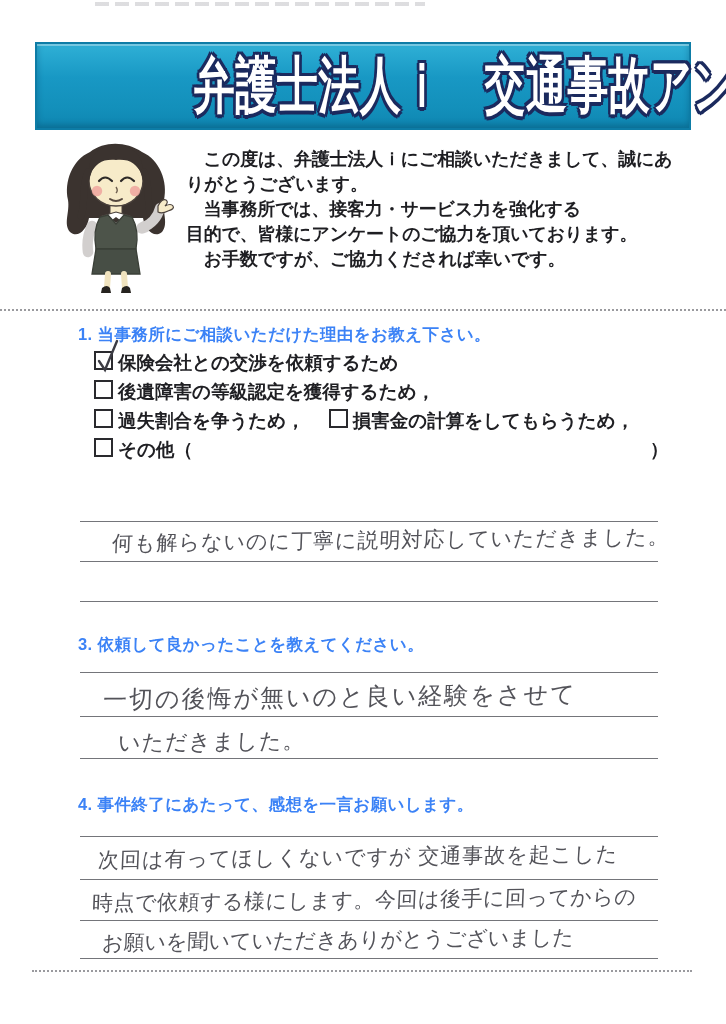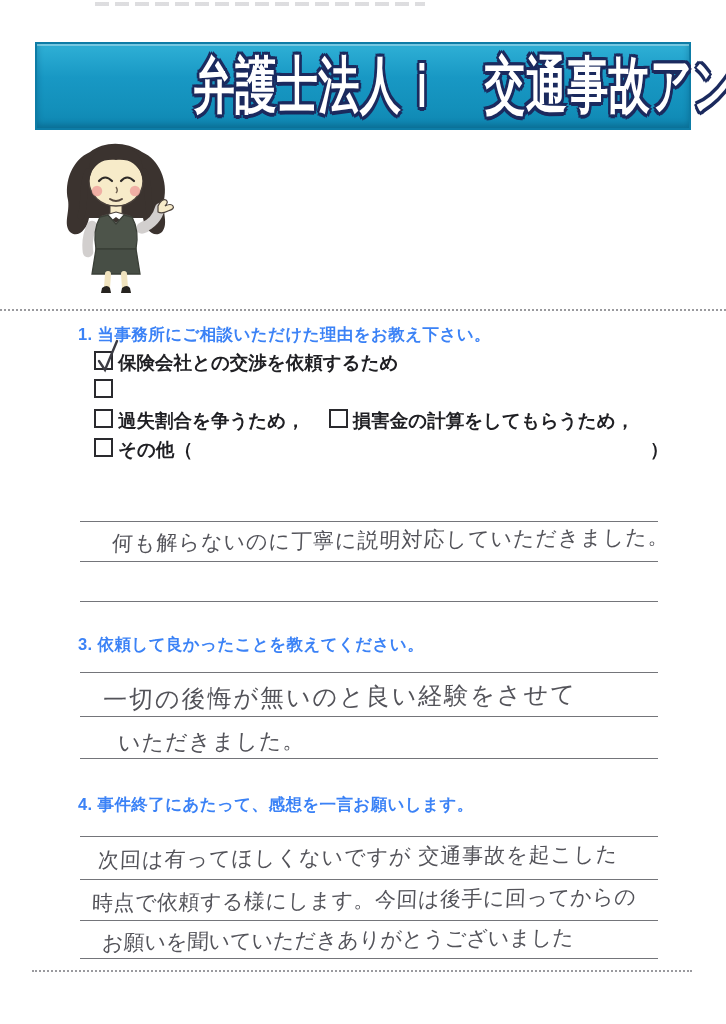--- a/index.html
+++ b/index.html
@@ -125,33 +125,40 @@
 
       <path d="M46,113 L86,113 L90,138 L42,138 Z" fill="#474e45" stroke="#3a3f37" stroke-width="1.3"></path>
 
       <path d="M58,138 L57,152 M74,138 L75,152" stroke="#f0e3be" stroke-width="6" stroke-linecap="round"></path>
 
       <path d="M52,152 q5,-4 8,0 l1,5 l-10,0 Z" fill="#26231f"></path>
       <path d="M72,152 q5,-4 8,0 l1,5 l-10,0 Z" fill="#26231f"></path>
     </svg>
   </div>
 
+  <div class="intro">
+    <div>　この度は、弁護士法人ｉにご相談いただきまして、誠にあ</div>
+    <div>りがとうございます。</div>
+    <div>　当事務所では、接客力・サービス力を強化する</div>
+    <div>目的で、皆様にアンケートのご協力を頂いております。</div>
+    <div>　お手数ですが、ご協力くだされば幸いです。</div>
+  </div>
 
   <div class="dotted top"></div>
 
   <div class="q-heading" style="top:324px;">1. 当事務所にご相談いただけた理由をお教え下さい。</div>
 
   <div class="option-row" style="top:350px;">
     <span class="checkbox checked"><svg class="check" width="30" height="38">
           <path d="M7,25 L13,34 L25,5" stroke="#3c3c44" stroke-width="2.4" fill="none" stroke-linecap="round"></path>
         </svg></span><span>保険会社との交渉を依頼するため</span>
   </div>
 
   <div class="option-row" style="top:379px;">
-    <span class="checkbox"></span>
+    <span class="checkbox"></span><span>後遺障害の等級認定を獲得するため，</span>
   </div>
 
   <div class="option-row" style="top:408px;">
     <span class="checkbox"></span><span>過失割合を争うため，</span><span class="opt-gap"></span><span class="checkbox"></span><span>損害金の計算をしてもらうため，</span>
   </div>
 
   <div class="option-row" style="top:437px;">
     <span class="checkbox"></span><span>その他（</span>
     <span class="other-close">）</span>
   </div>

